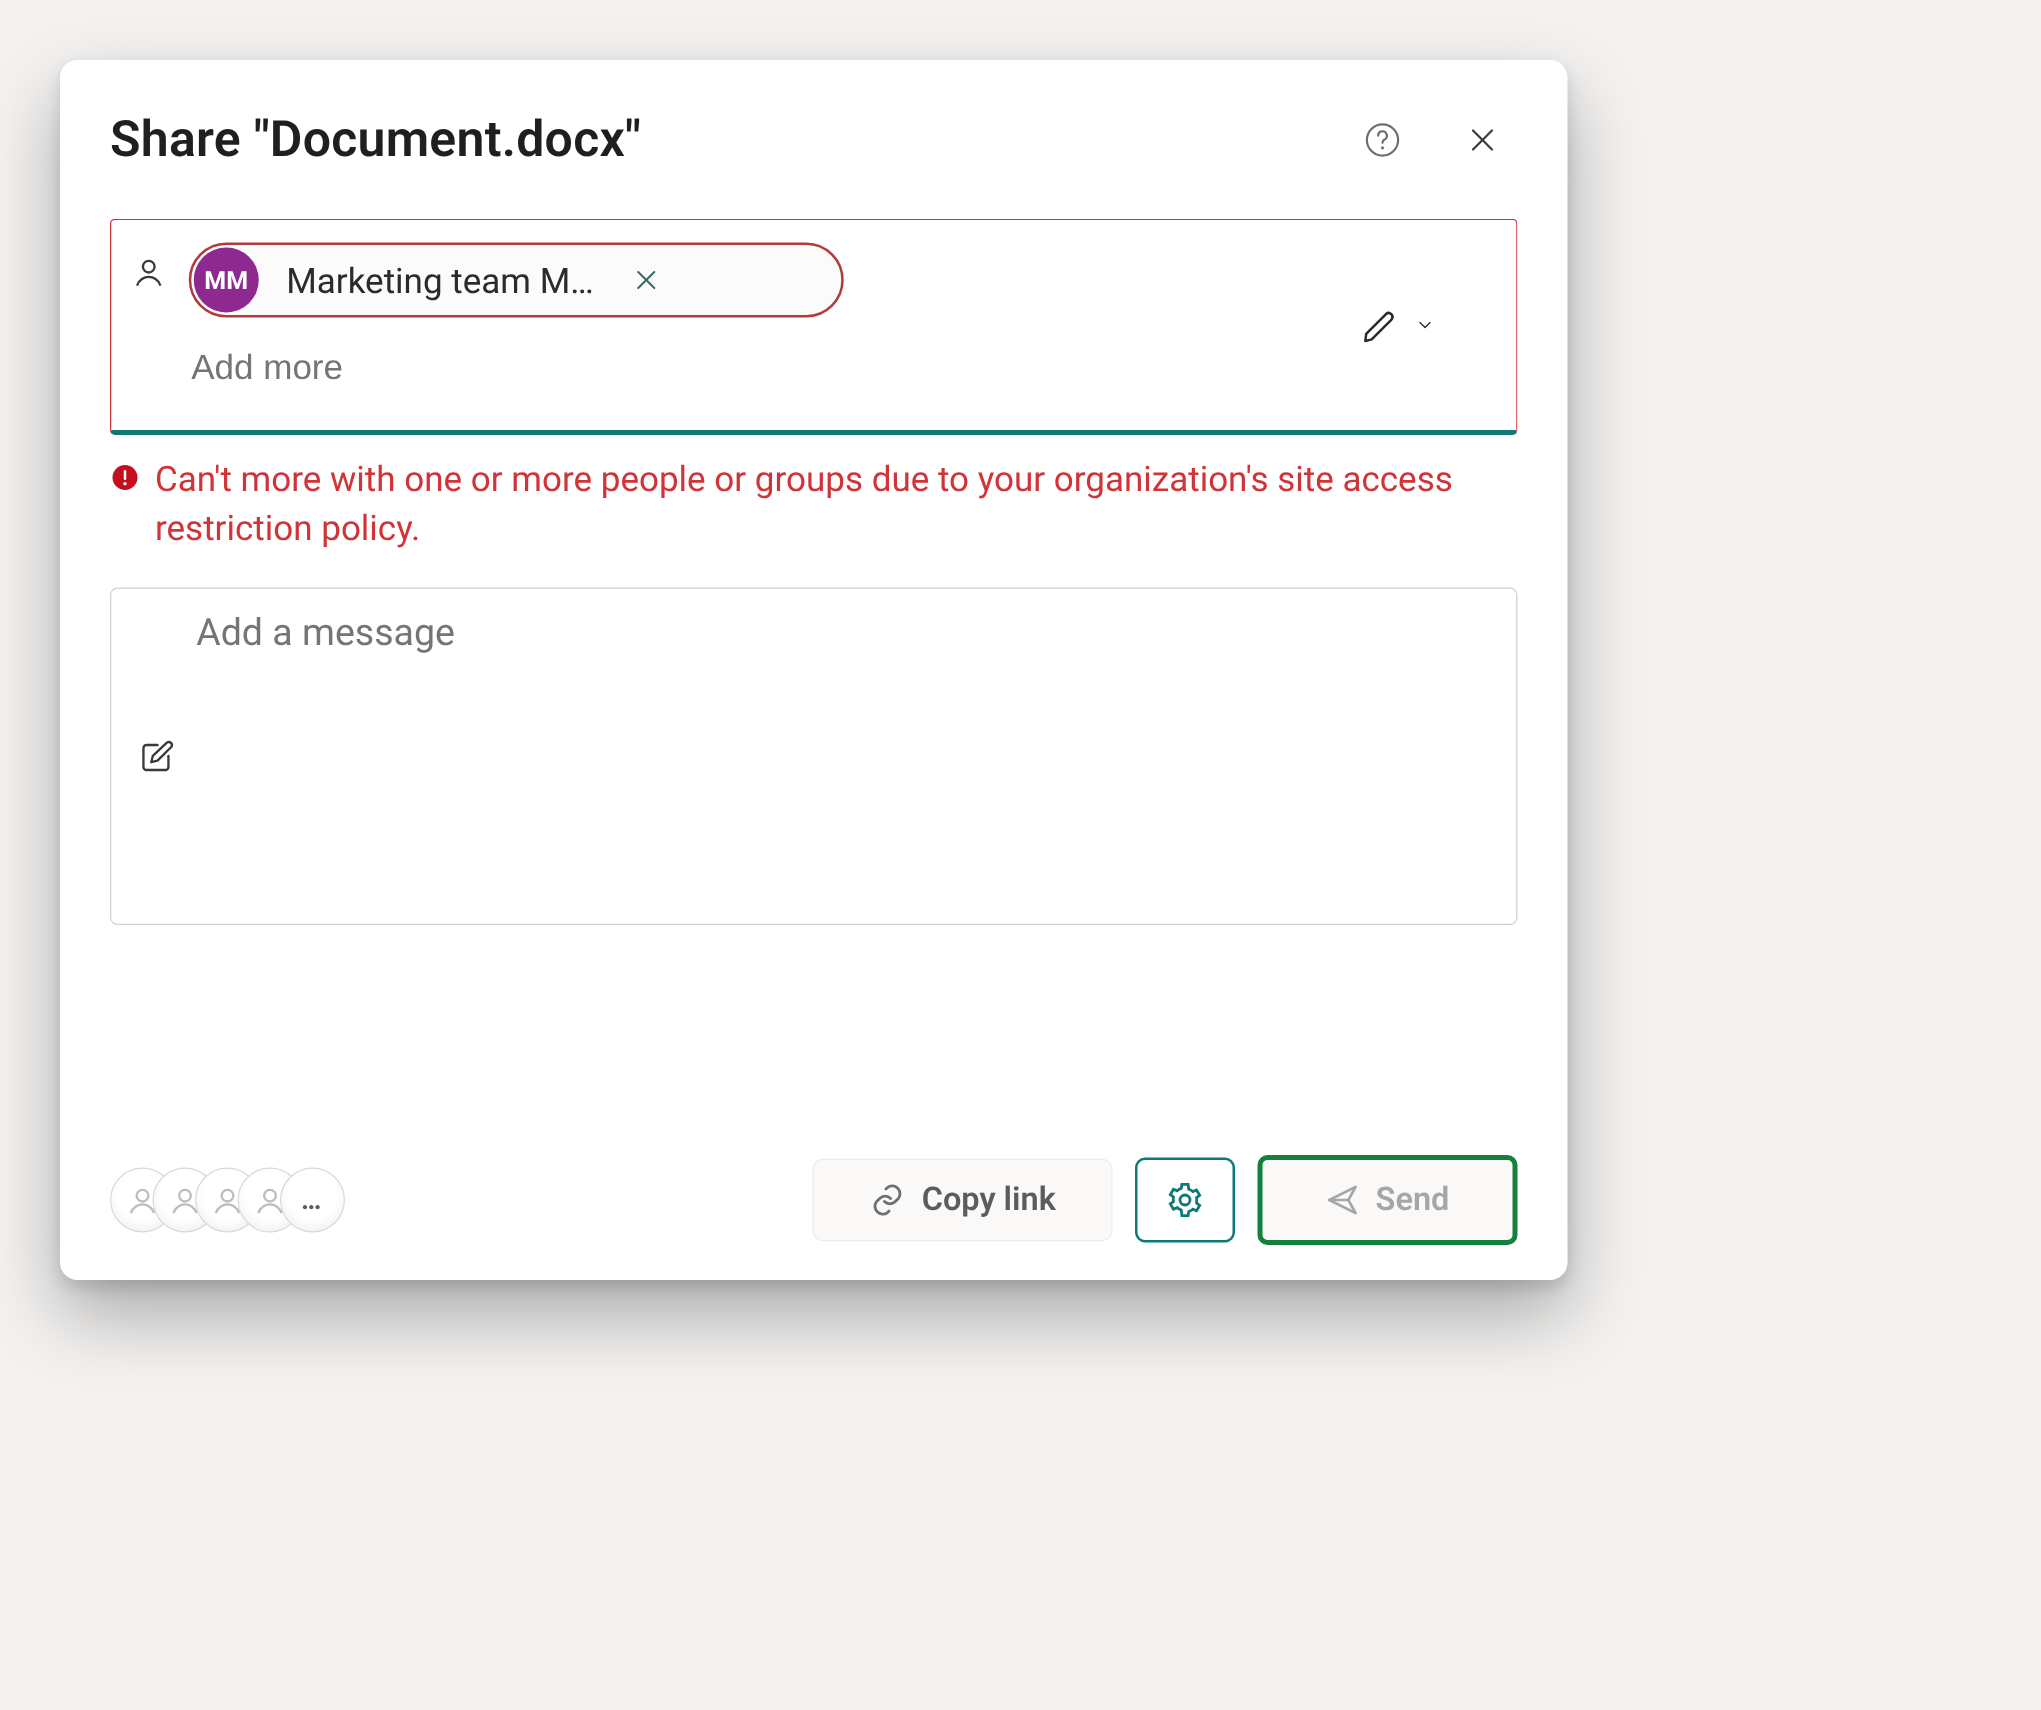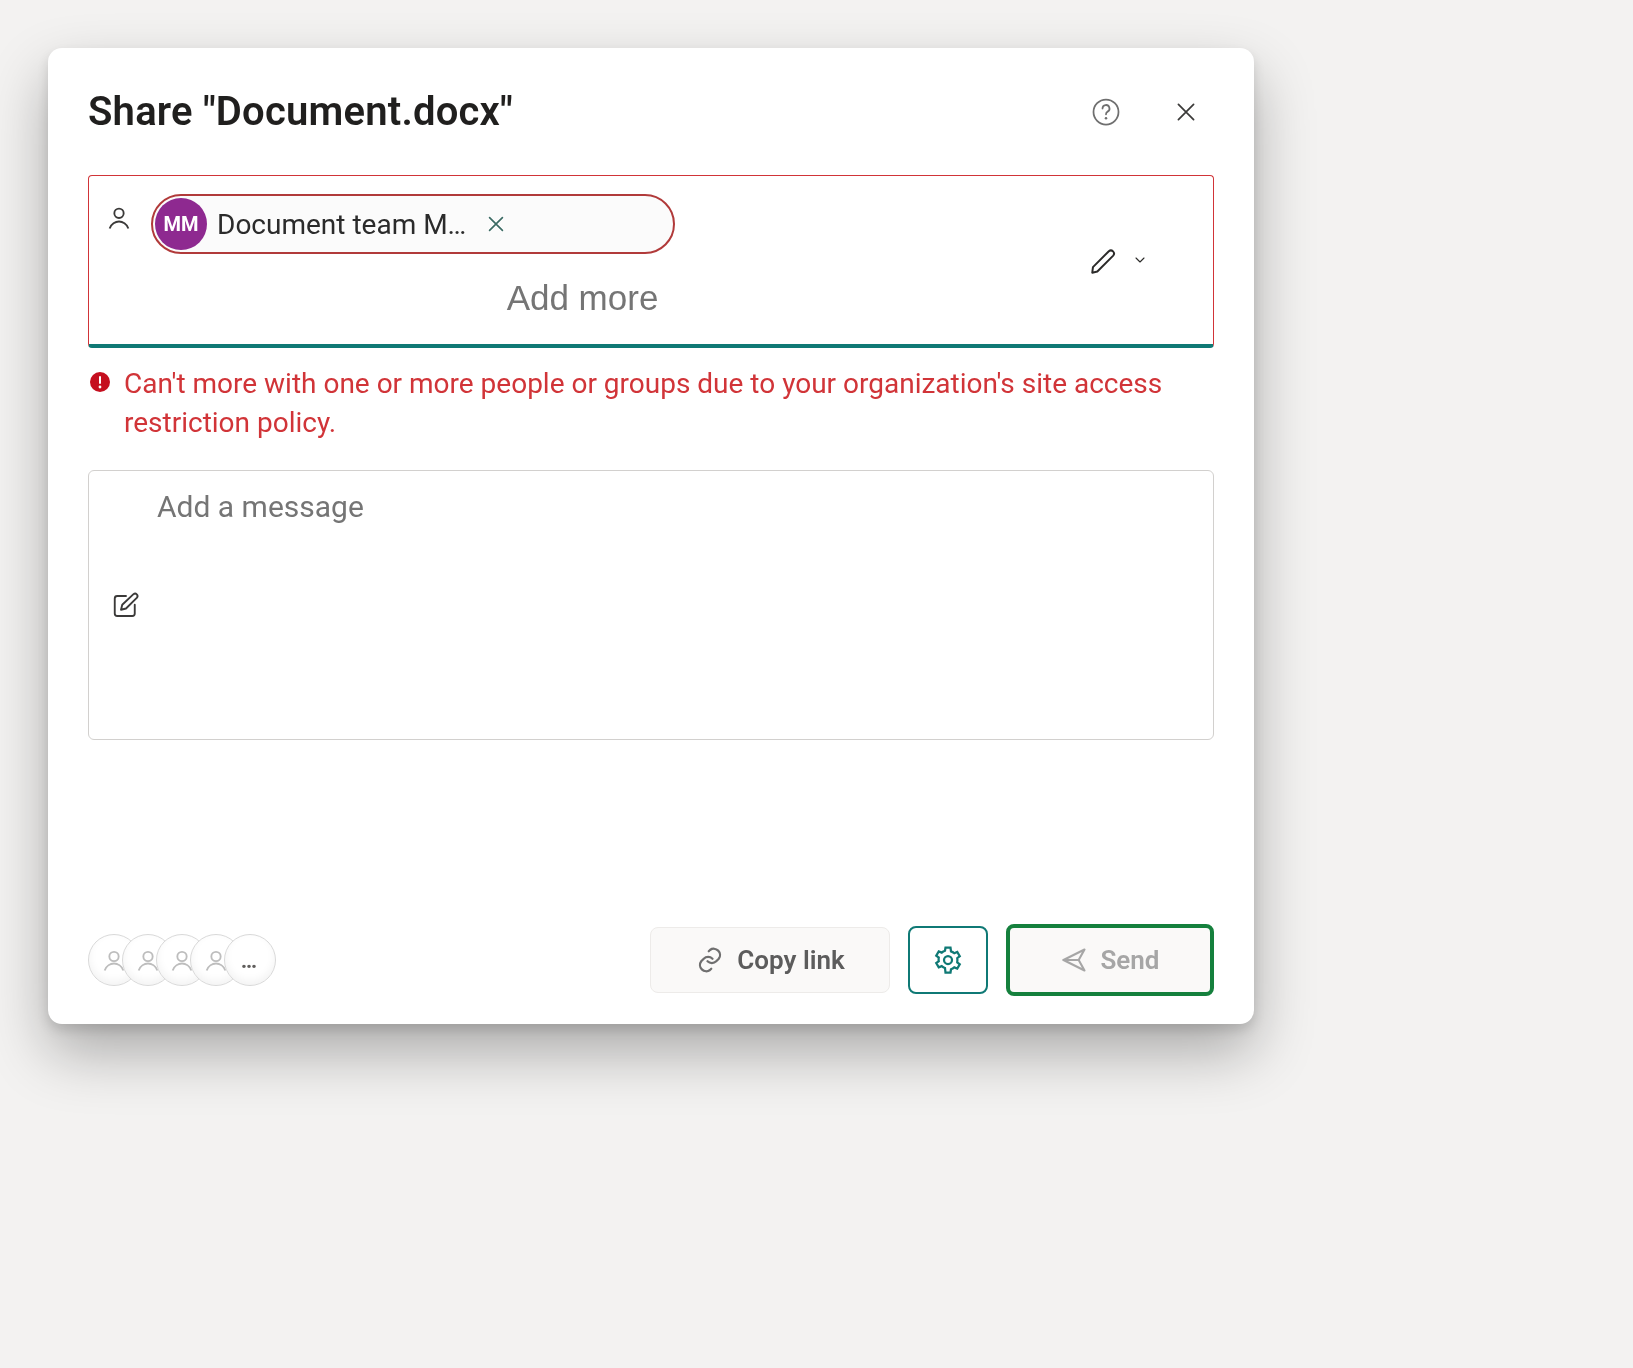--- a/index.html
+++ b/index.html
@@ -42,34 +42,34 @@
     align-items:stretch;
     min-height:168px;
     background:#fff;
   }
   .recipients-left{
     flex:1;display:flex;align-items:flex-start;gap:18px;padding:18px 12px 12px 16px;
   }
   .person-icon{flex:0 0 auto;margin-top:10px;}
   .chips-col{flex:1;display:flex;flex-direction:column;gap:22px;min-width:0;}
   .chip{
-    display:inline-flex;align-items:center;gap:10px;
+    display:inline-flex;align-items:center;gap:22px;
     border:2px solid #b13a3a;border-radius:999px;
     background:#fbfbfb;height:56px;max-width:520px;overflow:hidden;
   }
   .chip-avatar{
     width:52px;height:52px;border-radius:50%;
     background:var(--chip);color:#fff;display:flex;align-items:center;justify-content:center;
     font-weight:700;font-size:20px;margin-left:2px;
   }
   .chip-label{font-size:28px;color:#2b2b2b;white-space:nowrap;text-overflow:ellipsis;overflow:hidden;}
   .chip-remove{margin-left:4px;margin-right:10px;width:32px;height:32px;display:inline-flex;align-items:center;justify-content:center;border-radius:6px;}
   .add-more{
     border:0;outline:0;background:transparent;color:var(--muted2);
-    font-size:35px;padding:2px 0 8px 2px;width:100%;text-align:center;
+    font-size:28px;padding:2px 0 8px 2px;width:100%;
   }
   .recipients-right{
     width:190px;flex:0 0 190px;display:flex;align-items:center;justify-content:center;gap:10px;
   }
   .rdivider{width:1px;background:var(--border);height:70%;}
   .permission-btn{display:flex;align-items:center;gap:10px;justify-content:center;width:100%;height:100%;}
   .error-row{display:flex;align-items:flex-start;gap:12px;margin-top:16px;}
   .error-icon{margin-top:6px;}
   .error-text{color:var(--error);font-size:28px;line-height:1.4;}
   .message-box{
@@ -120,21 +120,21 @@
       <div class="recipients-left">
         <span class="person-icon">
           <svg width="28" height="28" viewBox="0 0 24 24" fill="none" stroke="#3b3a39" stroke-width="1.6">
             <circle cx="12" cy="8" r="4"></circle>
             <path d="M4 21c1.2-4 5-6 8-6s6.8 2 8 6"></path>
           </svg>
         </span>
         <div class="chips-col">
           <div class="chip">
             <div class="chip-avatar">MM</div>
-            <div class="chip-label">Document team M…</div>
+            <div class="chip-label">Marketing team M…</div>
             <span class="chip-remove" role="button" aria-label="Remove Marketing team">
               <svg width="22" height="22" viewBox="0 0 24 24" fill="none" stroke="#3b6b64" stroke-width="1.8" stroke-linecap="round">
                 <path d="M5 5l14 14M19 5L5 19"></path>
               </svg>
             </span>
           </div>
           <input class="add-more" type="text" placeholder="Add more" style="">
         </div>
       </div>
       <div class="rdivider"></div>

